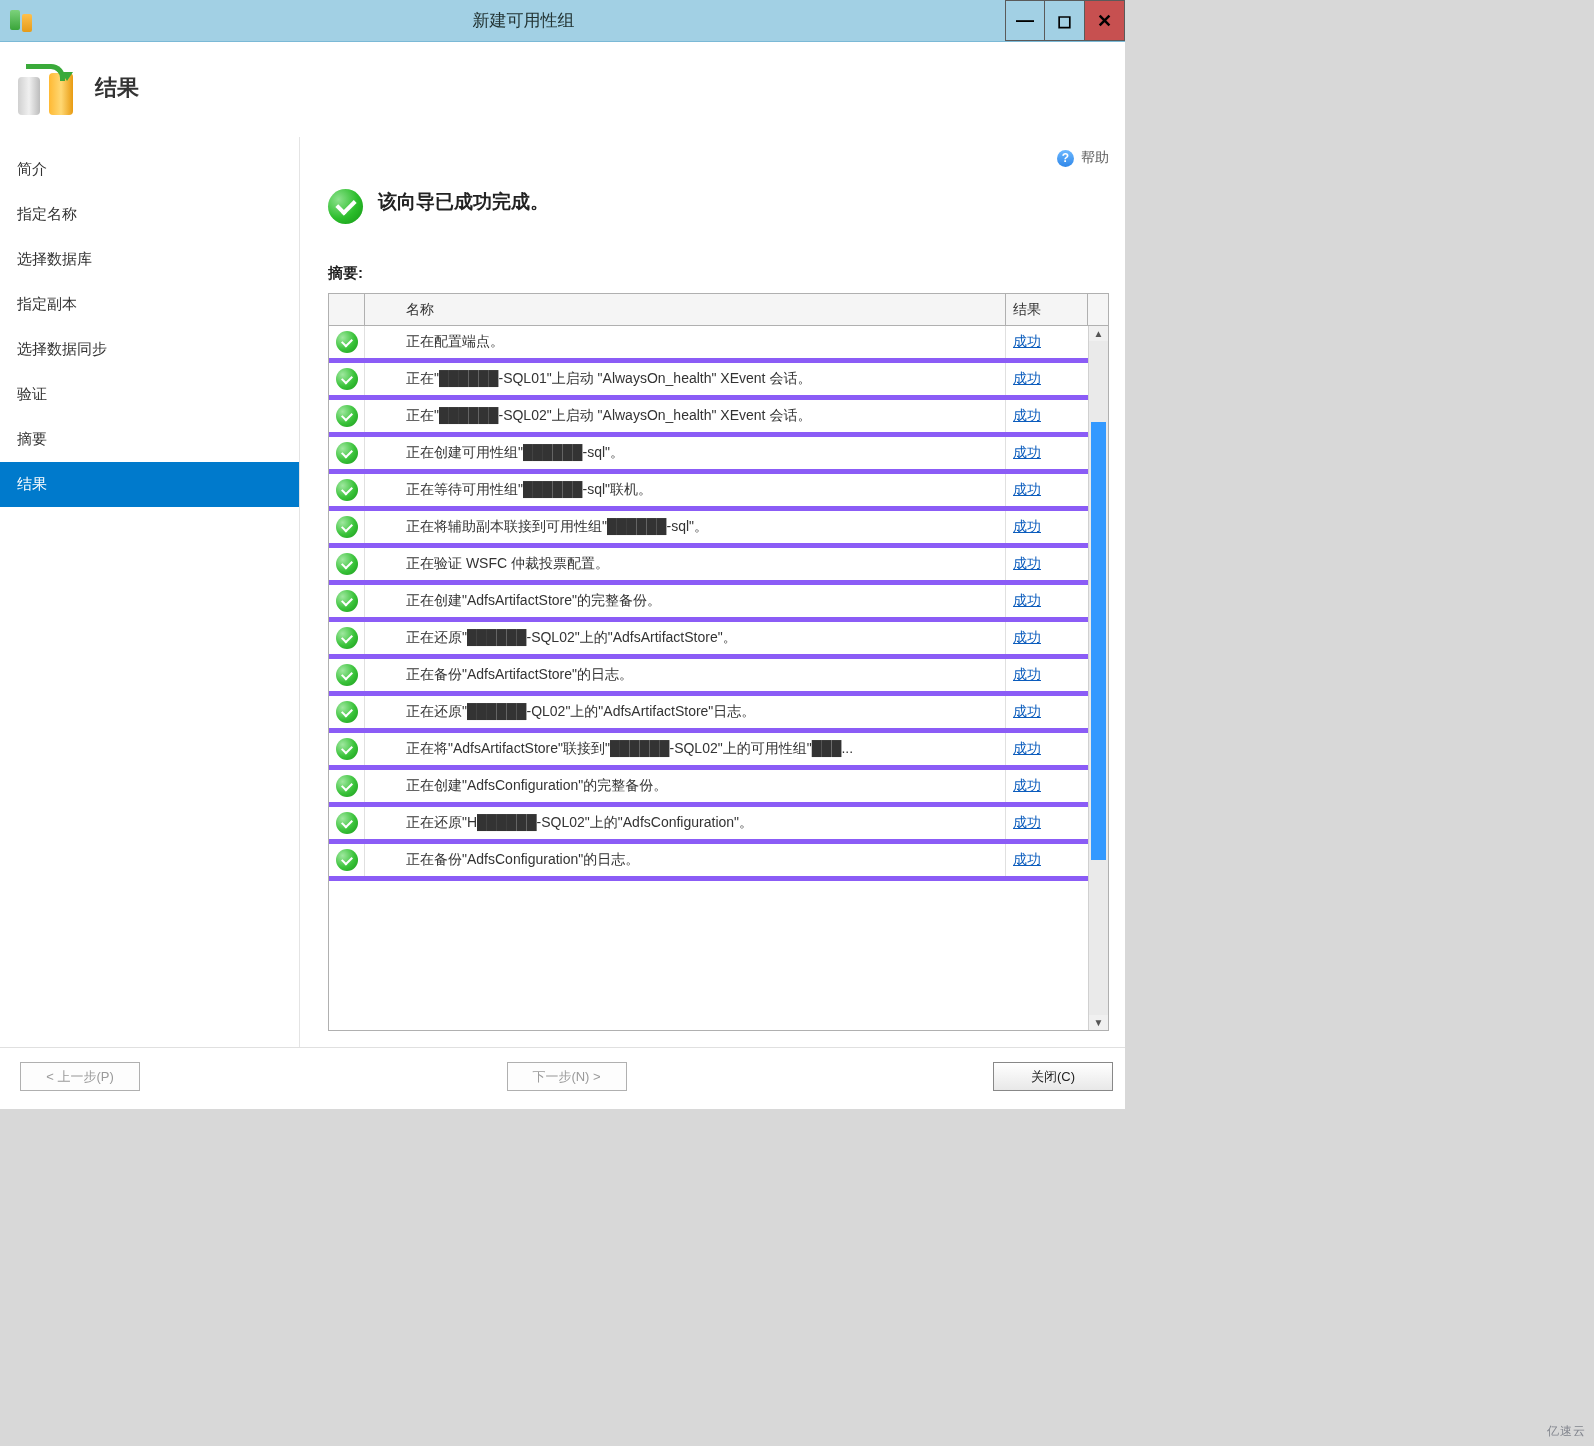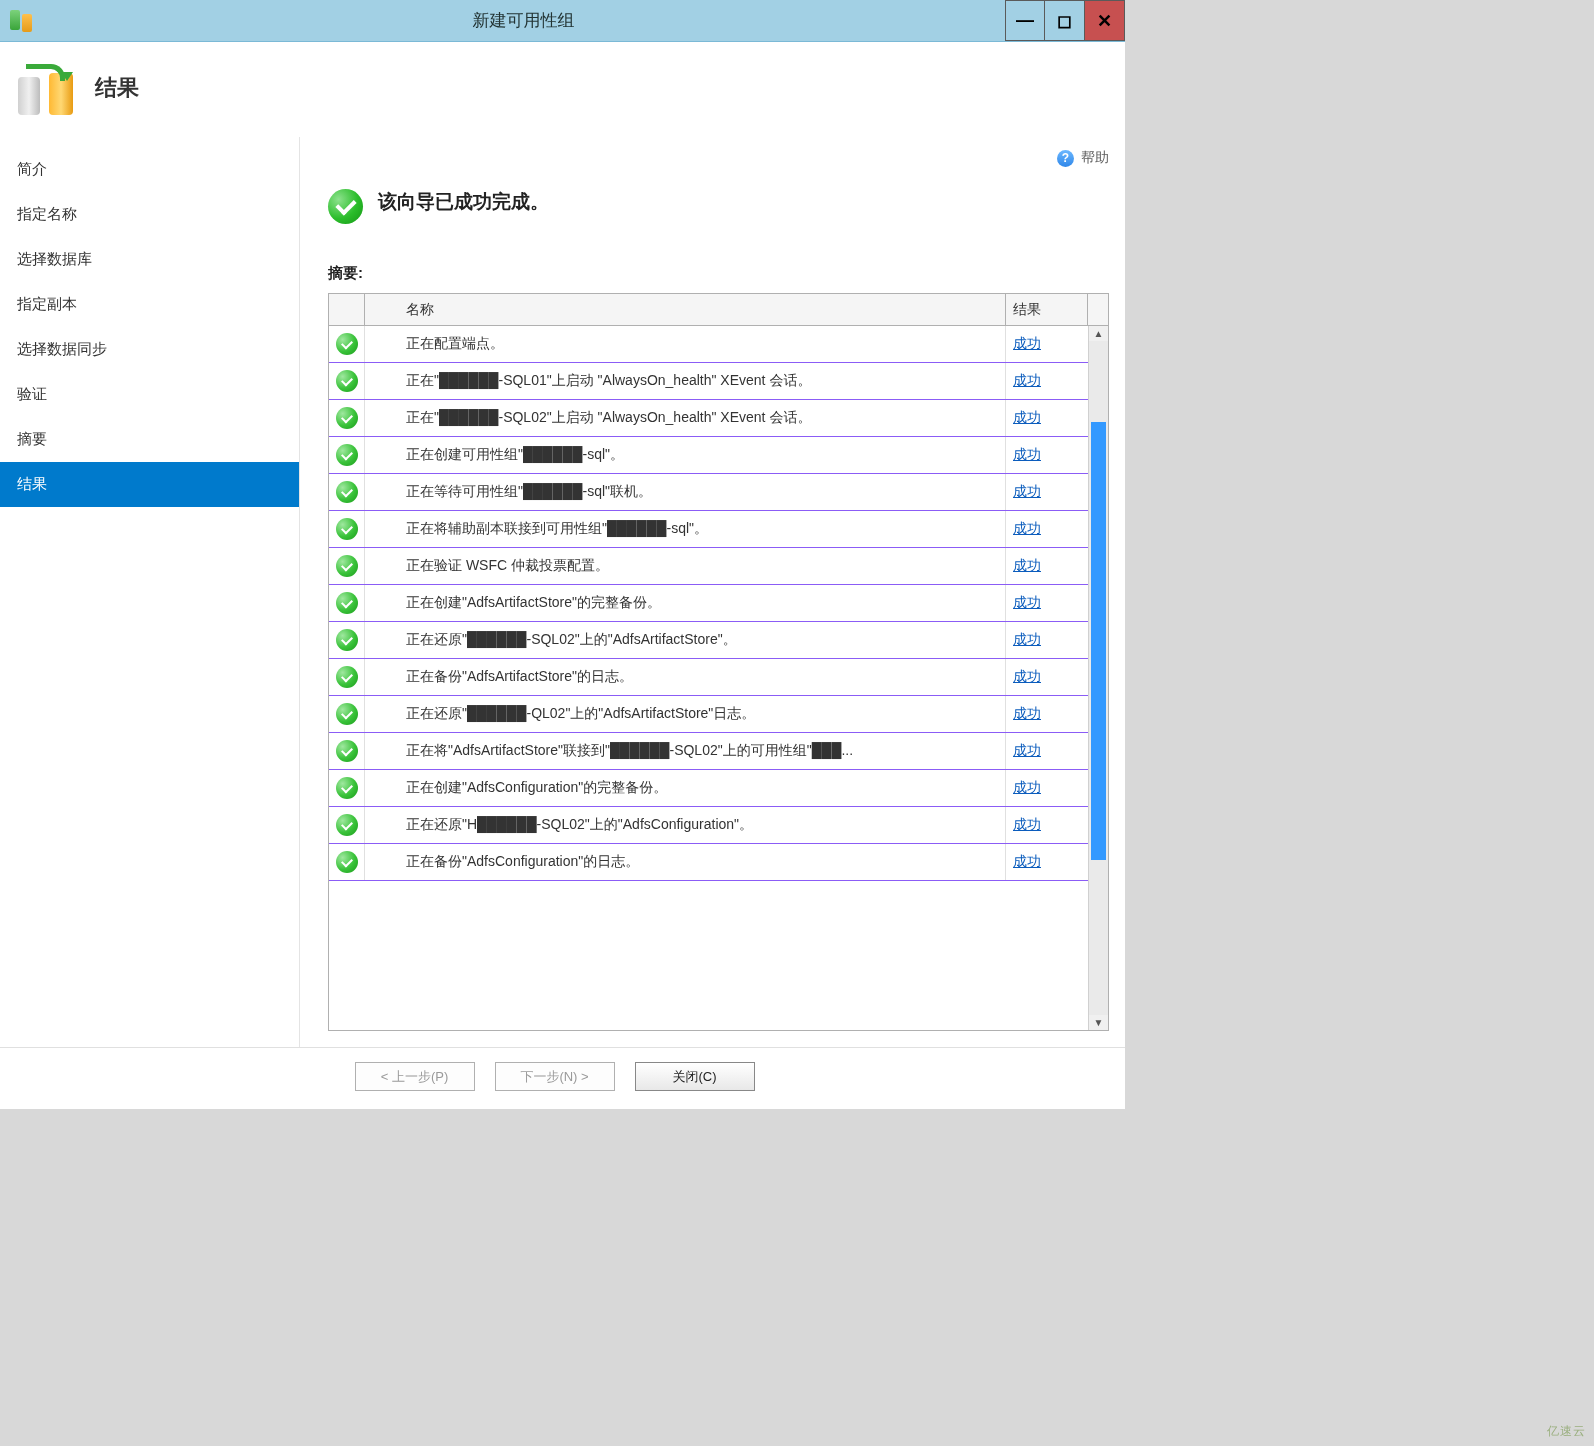--- a/index.html
+++ b/index.html
@@ -34,55 +34,55 @@
 .success-row { display: flex; align-items: flex-start; gap: 15px; margin-bottom: 40px; }
 .success-icon { width: 35px; height: 35px; border-radius: 50%; background: radial-gradient(circle at 30% 30%, #8de28d, #2bbd2b 55%, #159615); display:flex;align-items:center;justify-content:center;}
 .success-icon::after { content:""; width:14px; height:8px; border-left:4px solid #fff; border-bottom:4px solid #fff; transform: rotate(-45deg); margin-top:-3px;}
 .success-text { font-size: 19px; font-weight: bold; color: #222; }
 
 .summary-label { font-size: 15px; margin-bottom: 10px; color: #222; font-weight:bold;}
 
 .table-box { flex: 1; border: 1px solid #b0b0b0; display: flex; flex-direction: column; overflow: hidden; position:relative;}
 .tbody-wrap { display:flex; flex:1; overflow:hidden; }
 .tbody { flex:1; overflow:hidden; }
-.tr { display: flex; align-items: center; border-bottom: 1px solid #8b5cf6; height: 37px; }
+.tr { display: flex; align-items: center; border-bottom: 5px solid #8b5cf6; height: 37px; }
 .tr.thead { background: #f5f5f5; height: 32px; border-bottom: 1px solid #b0b0b0; font-size: 14px; color:#333;}
 .td-icon { width: 36px; display:flex; align-items:center; justify-content:center; border-right: 1px solid #e0e0e0; height:100%;}
 .td-name { flex: 1; padding: 0 6px; font-size: 14px; color: #333; white-space: nowrap; overflow: hidden; text-overflow: ellipsis; border-right: 1px solid #e0e0e0; height:100%; display:flex; align-items:center;margin-left:35px;}
 .tr.thead .td-name { font-weight:normal; }
 .td-result { width: 82px; padding: 0 7px; font-size: 14px; height:100%; display:flex; align-items:center;}
 .tr.thead .td-icon, .tr.thead .td-name, .tr.thead .td-result { border-right: 1px solid #b0b0b0; }
 .result-link { color: #0b5cbd; text-decoration: underline; cursor: pointer; }
 .row-check { width: 22px; height: 22px; border-radius: 50%; background: radial-gradient(circle at 30% 30%, #9fe89f, #39c239 55%, #1a9a1a); display:flex;align-items:center;justify-content:center;}
 .row-check::after { content:""; width:8px; height:5px; border-left:2.5px solid #fff; border-bottom:2.5px solid #fff; transform: rotate(-45deg); margin-top:-2px;}
 
 .scrollbar-v { width: 20px; background: #f0f0f0; border-left:1px solid #d0d0d0; display:flex; flex-direction:column; align-items:center; justify-content:space-between; padding:2px 0;}
 .sb-arrow { font-size:10px; color:#555; font-weight:bold; user-select:none;}
 .sb-track { flex:1; width:100%; background:#eaeaea; position:relative; margin:2px 0;}
 .sb-thumb { position:absolute; left:2px; right:2px; top:12%; height:65%; background:#3399ff; border:0;}
 
 
-.footer { border-top: 1px solid #e0e0e0; padding: 14px 36px 18px 20px; display: flex; justify-content: center; gap: 20px; }
+.footer { border-top: 1px solid #e0e0e0; padding: 14px 12px 18px 20px; display: flex; justify-content: space-between; gap: 20px; }
 .btn { min-width: 120px; height: 29px; background: #fdfdfd; border: 1px solid #b0b0b0; font-size: 13px; color: #9a9a9a; display:flex; align-items:center; justify-content:center;}
 .btn.enabled { color: #222; border-color:#888; background:linear-gradient(#fff,#e8e8e8);}
 
 
 .ti-inner { position:relative; width:22px; height:22px;}
 .ti-g{position:absolute;left:0;top:0;width:10px;height:20px;background:linear-gradient(#7cd27c,#3aa53a);border-radius:2px;}
 .ti-o{position:absolute;right:0;bottom:0;width:10px;height:18px;background:linear-gradient(#ffc04d,#e59b1a);border-radius:2px;}
 
 
 .hi-wrap{position:relative;width:55px;height:55px;}
 .hi-db1{position:absolute;left:0;bottom:0;width:22px;height:38px;background:linear-gradient(90deg,#d0d0d0,#f0f0f0,#bcbcbc);border-radius:4px;}
 .hi-db2{position:absolute;right:0;bottom:0;width:24px;height:42px;background:linear-gradient(90deg,#ffb933,#ffd873,#e89b12);border-radius:4px;}
 .hi-arrow{position:absolute;left:8px;top:0;width:44px;height:22px;}
 .hi-arrow::before{content:"";position:absolute;left:0;top:4px;width:34px;height:12px;border-top:5px solid #3aaa3a;border-right:5px solid #3aaa3a;border-top-right-radius:14px;}
 .hi-arrow::after{content:"";position:absolute;right:-3px;top:12px;border-left:6px solid transparent;border-right:6px solid transparent;border-top:9px solid #3aaa3a;}
 
-.watermark { position:fixed; right:8px; bottom:6px; opacity:.45; font-size:12px; color:#4d7c0f; letter-spacing:1px;}
+.watermark { position:fixed; right:8px; bottom:6px; opacity:.45; font-size:12px; color:#0f172a; letter-spacing:1px;}
 </style>
 </head>
 <body>
 
 <div class="window">
 
   <div class="title-bar">
     <div class="title-icon">
       <div class="ti-inner">
           <div class="ti-g"></div>

